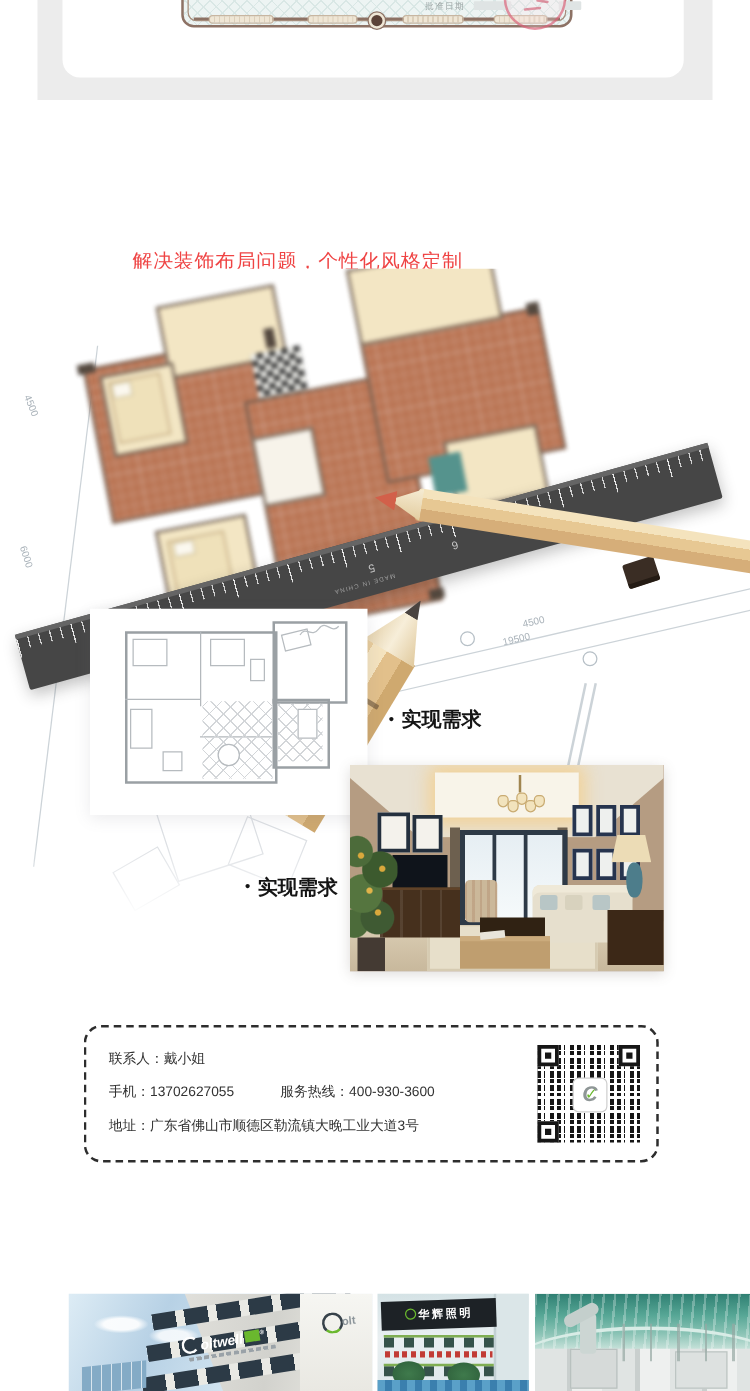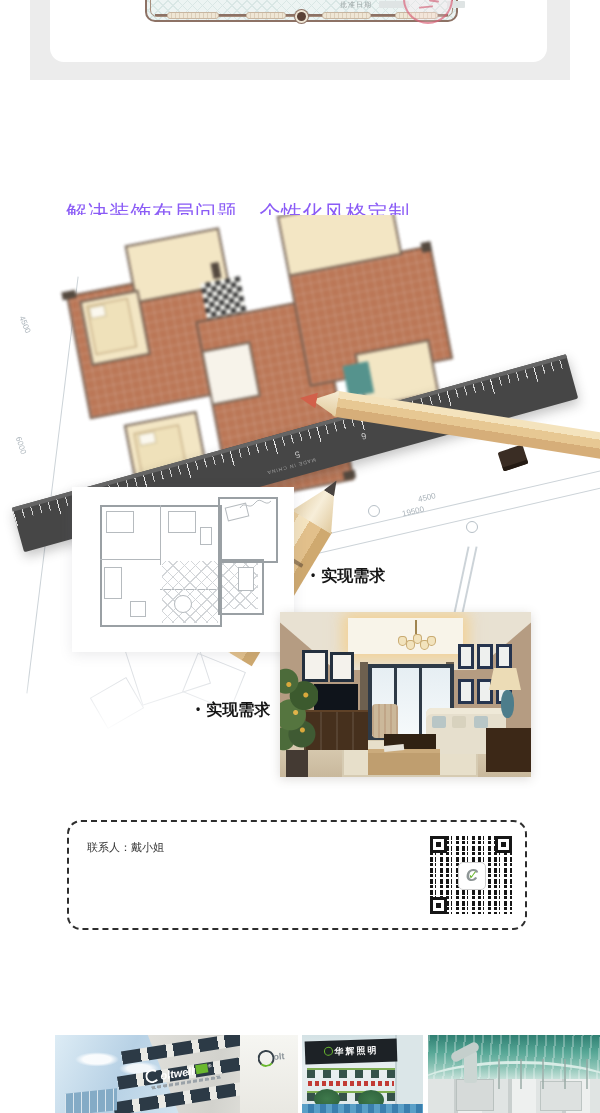--- a/index.html
+++ b/index.html
@@ -23,21 +23,21 @@
             background:#5c4237;box-shadow:0 0 0 2px #efe6d5,0 0 0 3px #8d7265;}
   .cert-date{position:absolute;left:193px;top:56px;font-size:7px;color:#9aa3a3;letter-spacing:1px;}
   .date-blur{position:absolute;top:57px;height:7px;background:#dfe4e4;border-radius:1px;}
   .cert-stamp{position:absolute;left:256px;top:30px;width:46px;height:46px;border-radius:50%;
               border:2px solid rgba(214,85,110,.62);background:rgba(255,228,234,.25);}
   .cert-stamp i{position:absolute;background:rgba(205,70,95,.55);border-radius:1px;}
 
   
   .main-title{left:0;top:146px;width:600px;text-align:center;font-size:27px;font-weight:700;
               color:#2d2d2d;letter-spacing:1px;}
-  .main-subtitle{left:0;top:199px;width:476px;text-align:center;font-size:21px;color:#8b5cf6;letter-spacing:.5px;}
+  .main-subtitle{left:0;top:199px;width:476px;text-align:center;font-size:16px;color:#ef4444;letter-spacing:.5px;}
 
   
   .scene{left:0;top:215px;width:600px;height:530px;overflow:hidden;background:#fff;}
   .dline{position:absolute;background:#ccd3d8;height:1px;}
   .dim{position:absolute;font-size:8px;color:#aab3ba;}
   .dimc{position:absolute;width:10px;height:10px;border:1px solid #b7c0c7;border-radius:50%;}
   .faintsq{position:absolute;border:1px solid #dde0e4;}
 
   .fp{left:55px;top:5px;width:430px;height:290px;transform:rotate(-11deg);filter:blur(1.6px);opacity:.96;}
   .fp div{position:absolute;}
@@ -382,20 +382,22 @@
     <div class="lr-ottoman"></div>
     <div class="lr-book"></div>
     <div class="lr-plant"></div>
     <div class="lr-flower"></div>
     <div class="lr-pot"></div>
   </div>
 
   <div class="abs contact-box">
     <div class="contact-lines">
       <div>联系人：戴小姐</div>
+      <div><span>手机：13702627055</span><span class="ct-gap"></span><span>服务热线：400-930-3600</span></div>
+      <div>地址：广东省佛山市顺德区勒流镇大晚工业大道3号</div>
     </div>
     <div class="qr">
       <span class="qf" style="left:0;top:0;"></span>
       <span class="qf" style="right:0;top:0;"></span>
       <span class="qf" style="left:0;bottom:0;"></span>
       <span class="qr-logo">
         <span class="qr-c">C</span>
         <span class="qr-v">✓</span>
       </span>
     </div>

